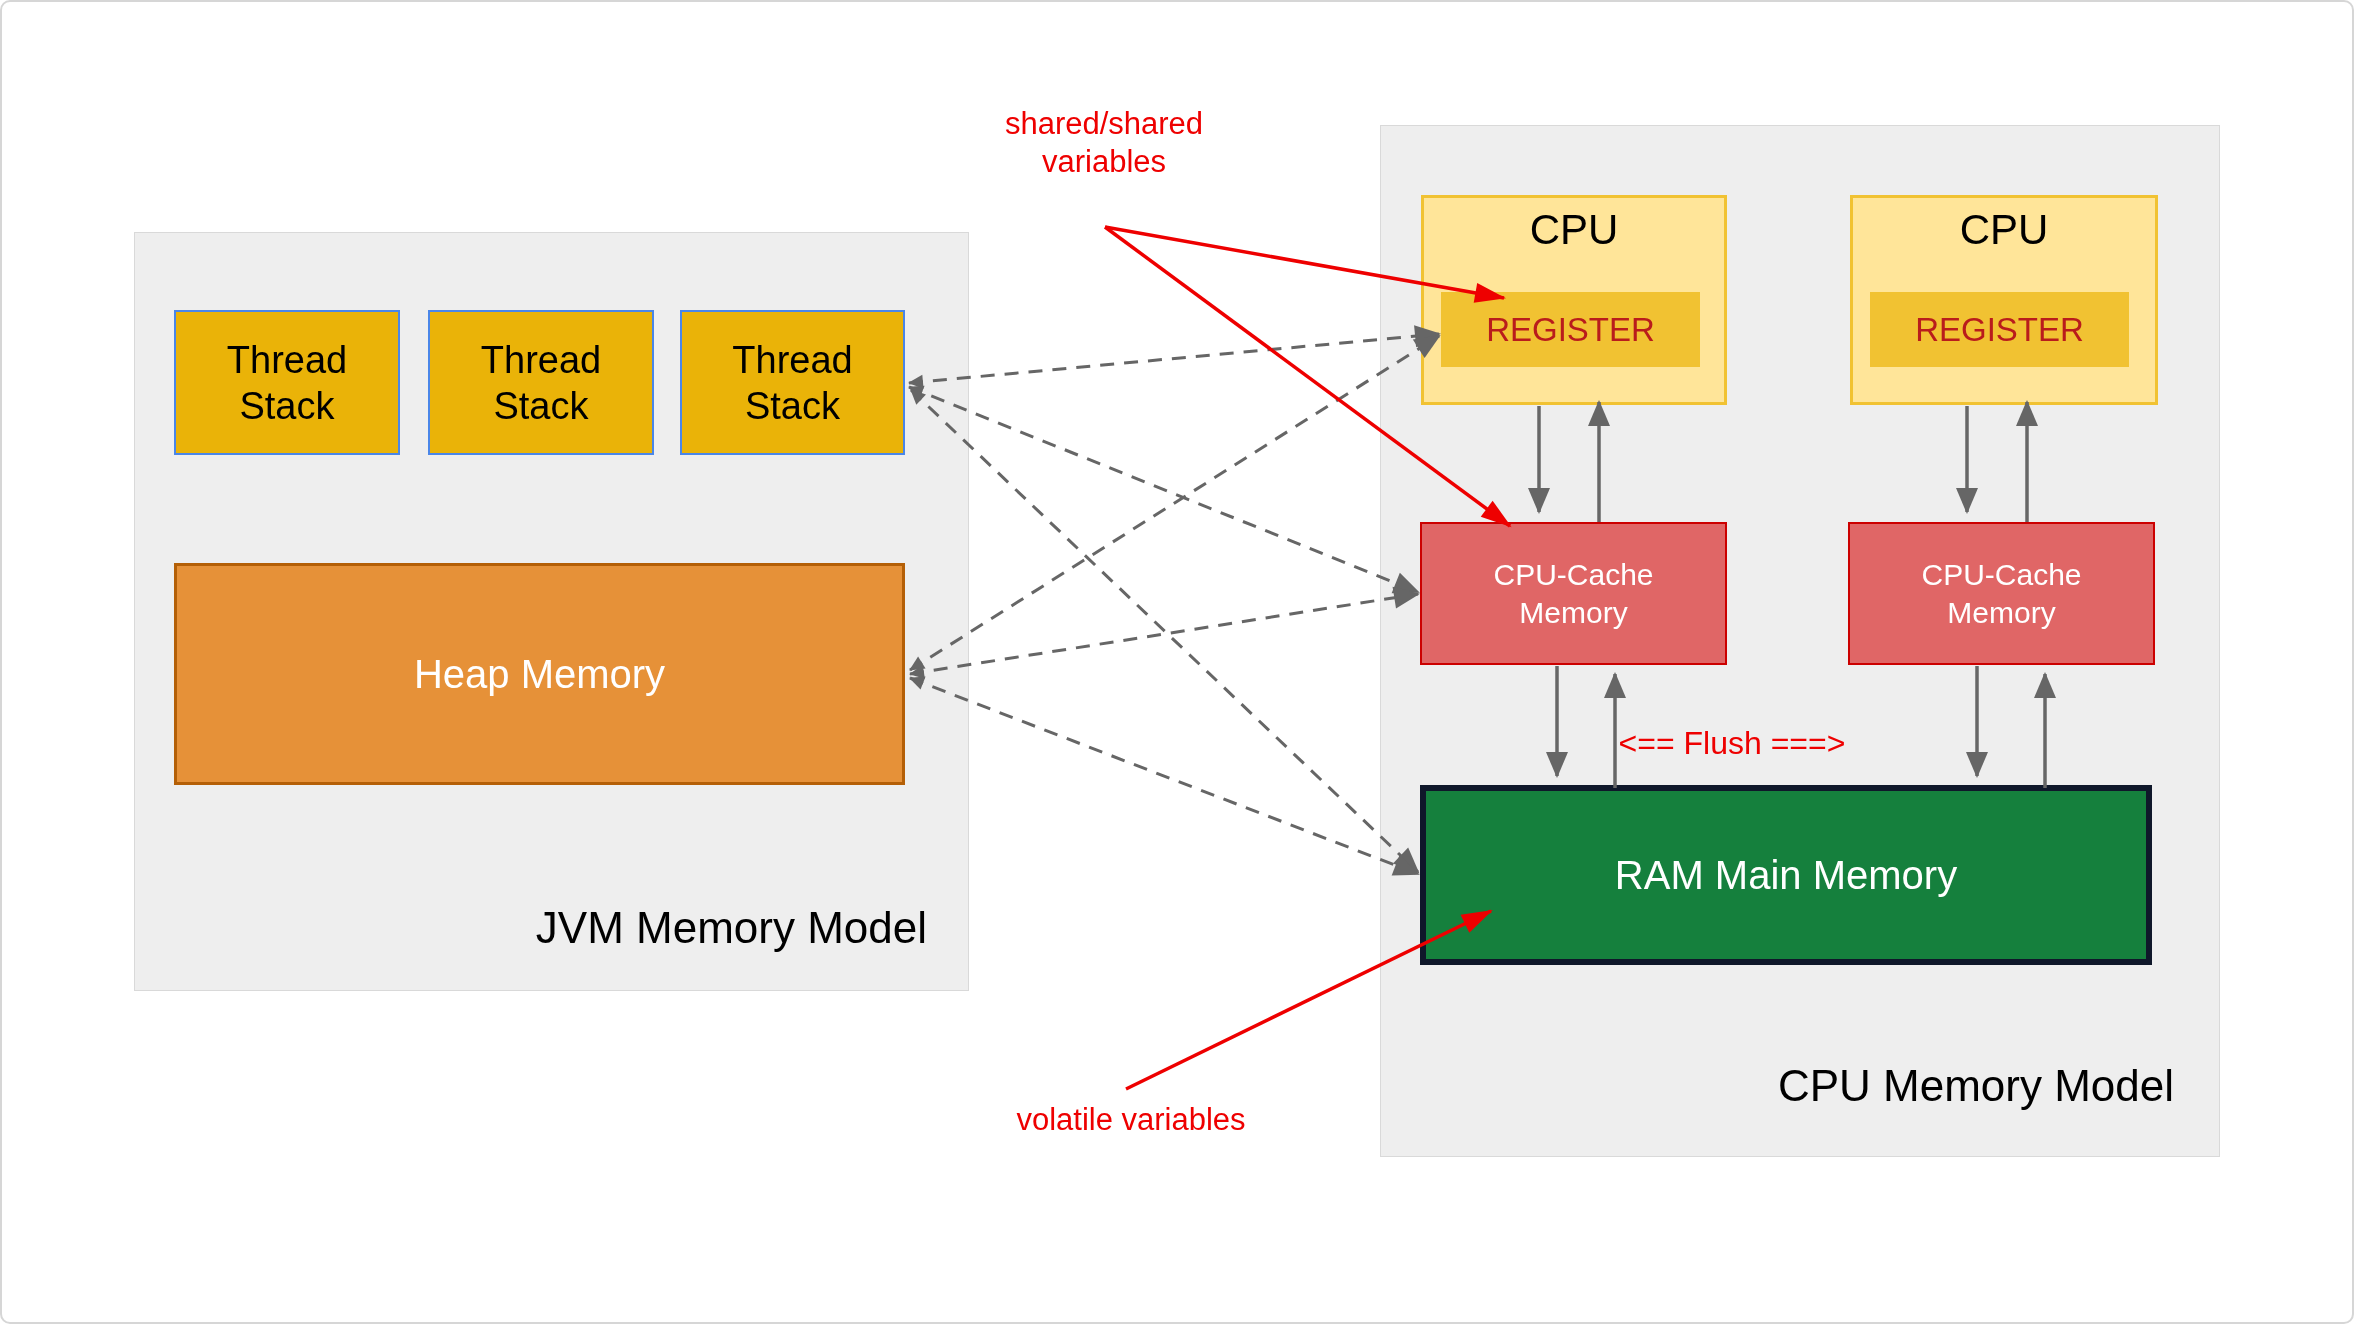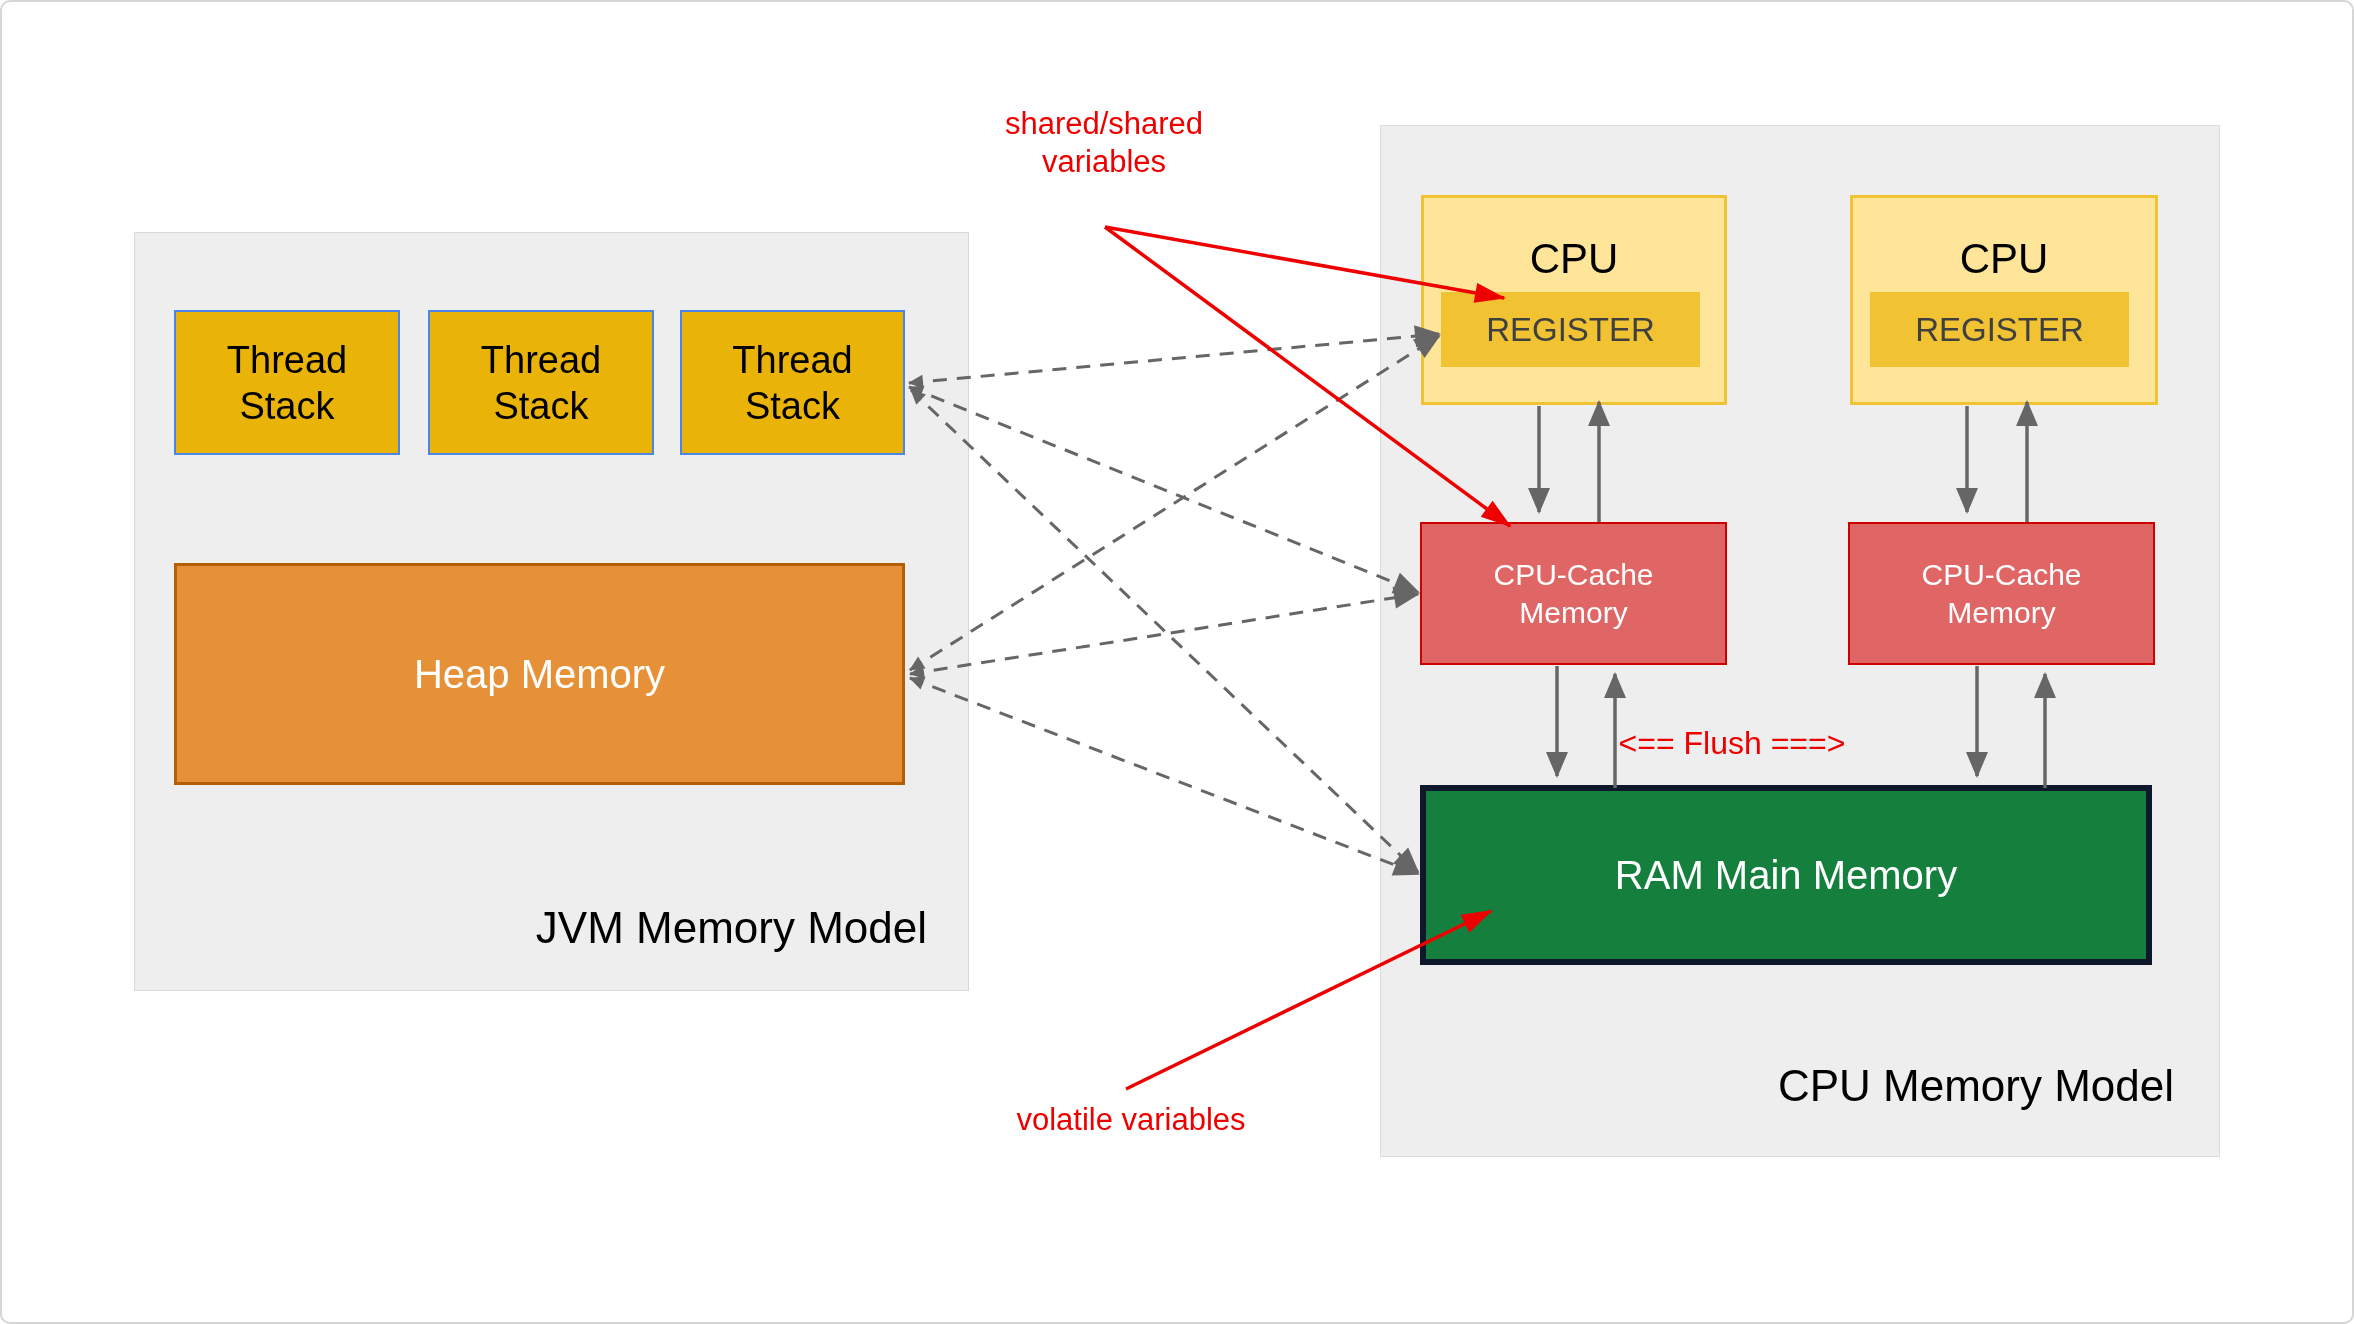--- a/index.html
+++ b/index.html
@@ -3,22 +3,22 @@
 <meta charset="utf-8">
 <style>
   html,body{margin:0;padding:0;background:#ffffff;font-family:"Liberation Sans",sans-serif;}
   #canvas{position:relative;width:2354px;height:1324px;background:#ffffff;border:2px solid #d6d6d6;border-radius:10px;box-sizing:border-box;overflow:hidden;}
   .panel{position:absolute;background:#eeeeee;border:1px solid #d9d9d9;}
   .box{position:absolute;box-sizing:border-box;display:flex;align-items:center;justify-content:center;text-align:center;}
   .thread-stack{background:#eab308;border:2.5px solid #4a86e8;color:#000;font-size:38px;line-height:46px;}
   .thread-stack .lbl{width:180px;}
   .heap{background:#e69138;border:3px solid #b45f06;color:#ffffff;font-size:40px;}
   .cpu-box{background:#ffe599;border:3px solid #f1c232;color:#000;}
-  .cpu-title{position:absolute;left:0;right:0;top:37px;text-align:center;font-size:42px;color:#000;}
-  .register{background:#f1c232;color:#404040;font-size:33px;}
+  .cpu-title{position:absolute;left:0;right:0;top:8px;text-align:center;font-size:42px;color:#000;}
+  .register{background:#f1c232;color:#b91c1c;font-size:33px;}
   .cache{background:#e06666;border:2.5px solid #cc0000;color:#ffffff;font-size:30px;line-height:38px;}
   .cache .lbl{width:210px;text-align:center;}
   .ram{background:#15803d;border:6px solid #0f172a;color:#ffffff;font-size:40px;text-align:right;}
   .panel-title{position:absolute;font-size:44px;color:#000;text-align:right;width:520px;}
   .red-note{position:absolute;color:#ee0000;font-size:31px;line-height:38px;text-align:center;width:300px;}
   .flush-note{position:absolute;color:#ee0000;font-size:32px;text-align:center;width:300px;}
   svg#arrows{position:absolute;left:0;top:0;pointer-events:none;}
   .dash{stroke:#666666;stroke-width:3;fill:none;stroke-dasharray:14 10;}
   .solid{stroke:#666666;stroke-width:3.5;fill:none;}
   .redline{stroke:#ee0000;stroke-width:3.5;fill:none;}

